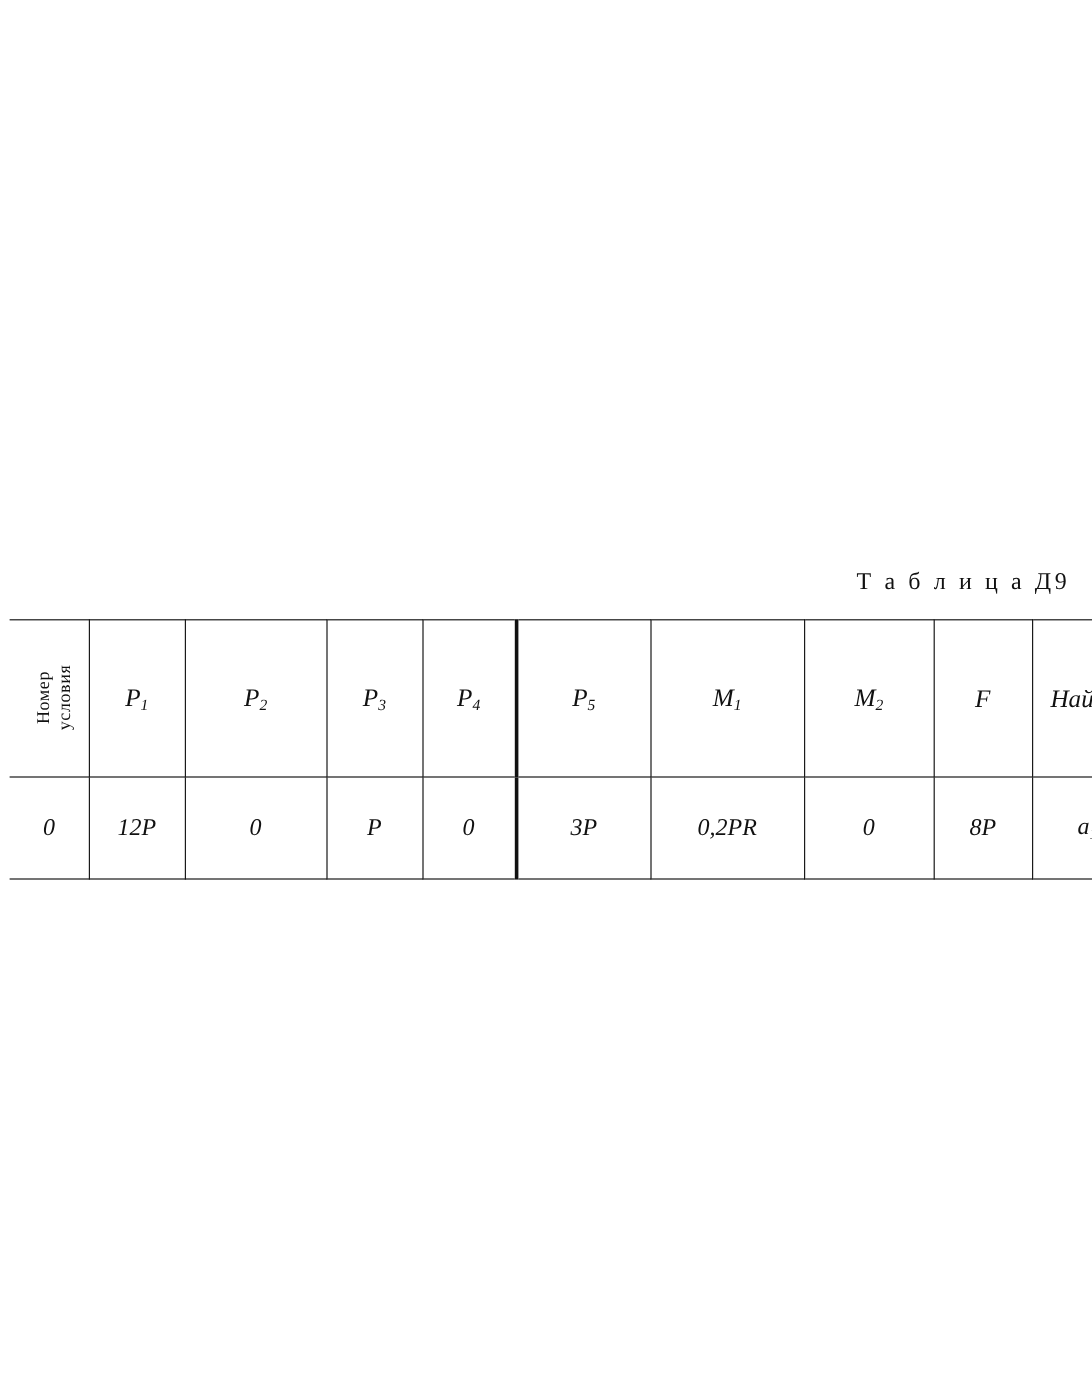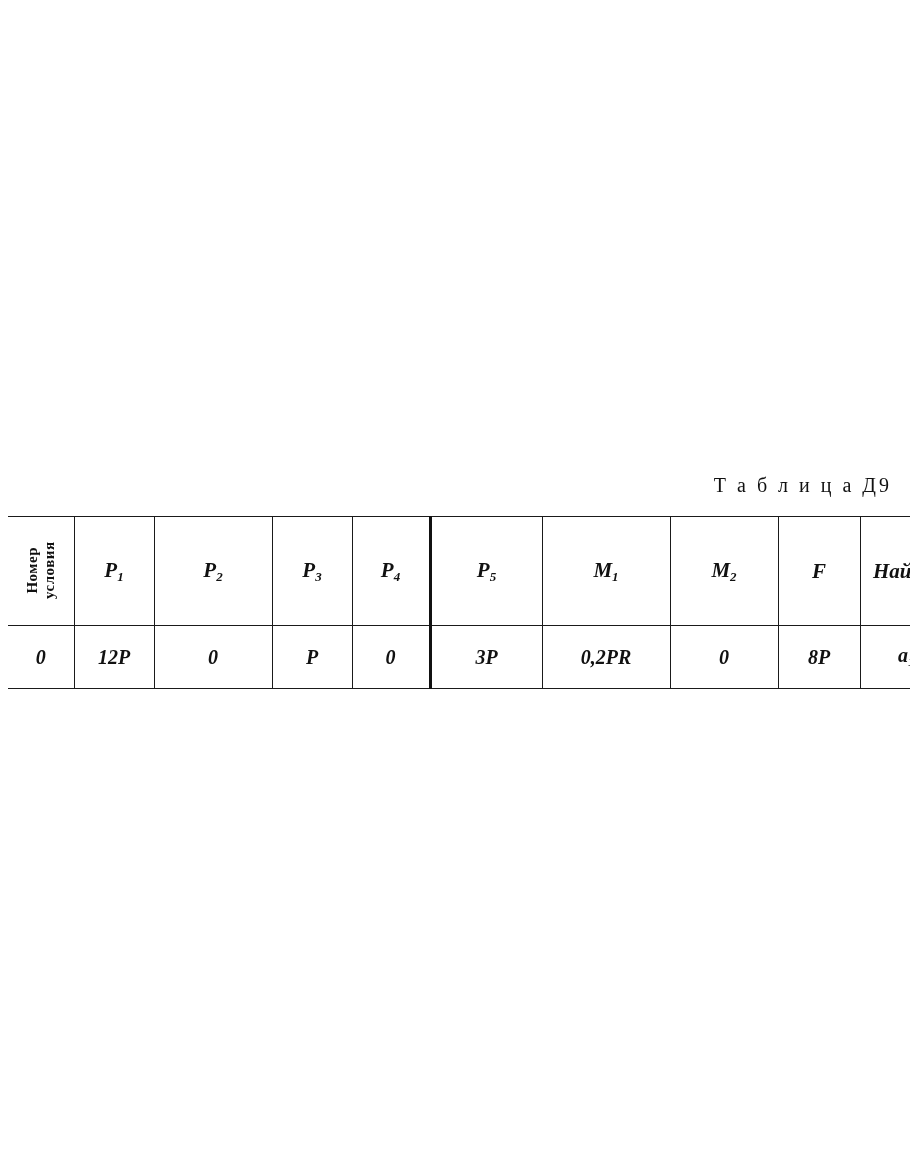--- a/index.html
+++ b/index.html
@@ -46,24 +46,24 @@
 
   table.data {
     border-collapse: collapse;
     width: 884px;
     table-layout: fixed;
   }
 
   table.data td, table.data th {
     border-left: 1.4px solid #1a1a1a;
     border-right: 1.4px solid #1a1a1a;
-    padding: 0;
+    padding: 11px;
     text-align: center;
     vertical-align: middle;
-    font-weight: bold;
+    font-weight: normal;
     color: #111;
   }
 
   
   table.data tr.head-row th {
     height: 108px;
     border-top: 1.7px solid #1a1a1a;
     border-bottom: 1.7px solid #1a1a1a;
     font-size: 21px;
     font-style: italic;

